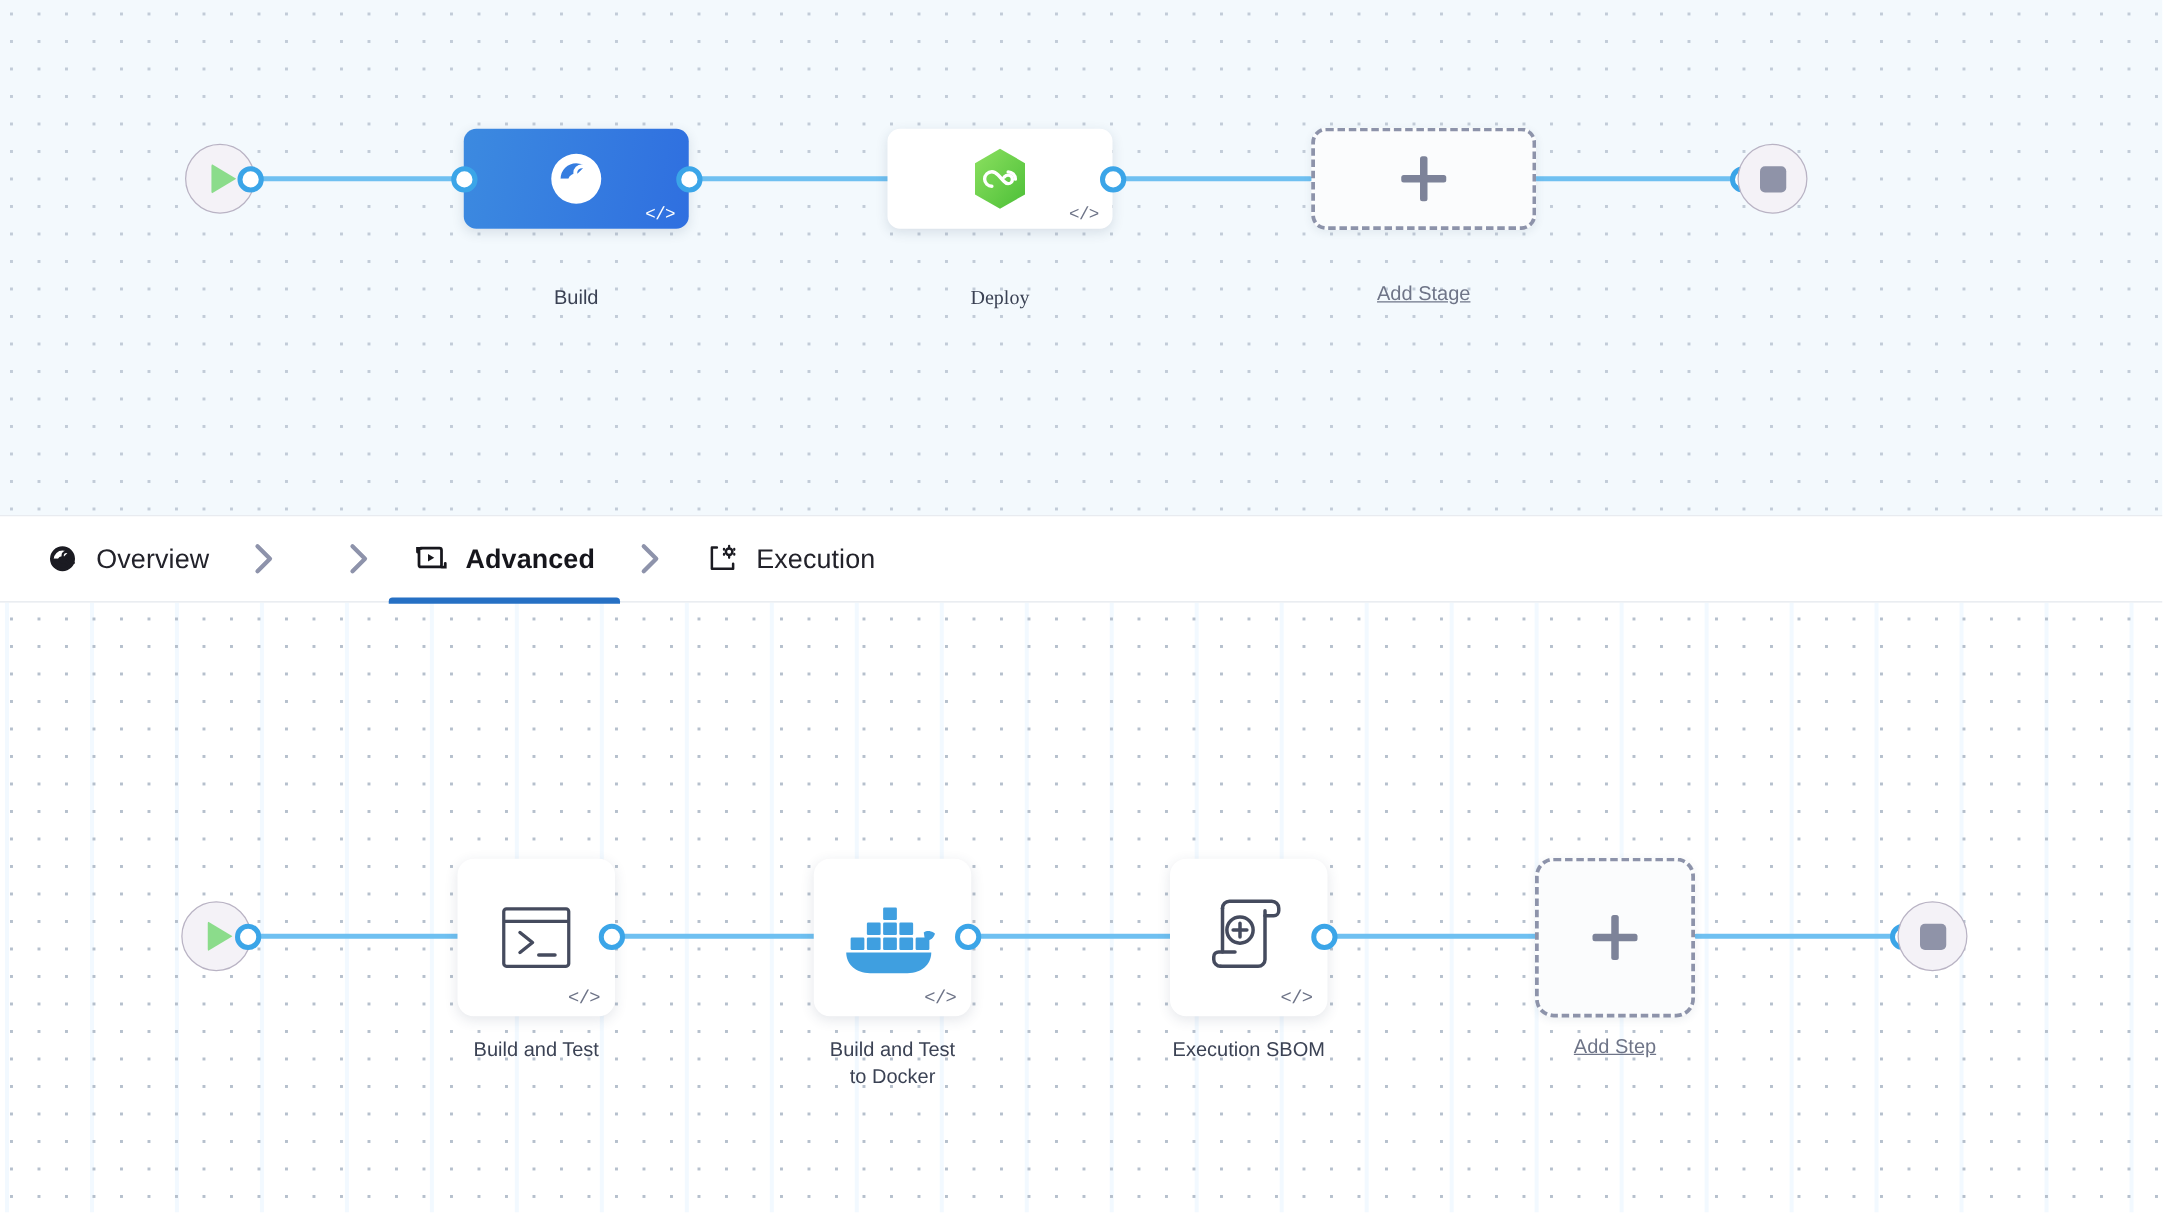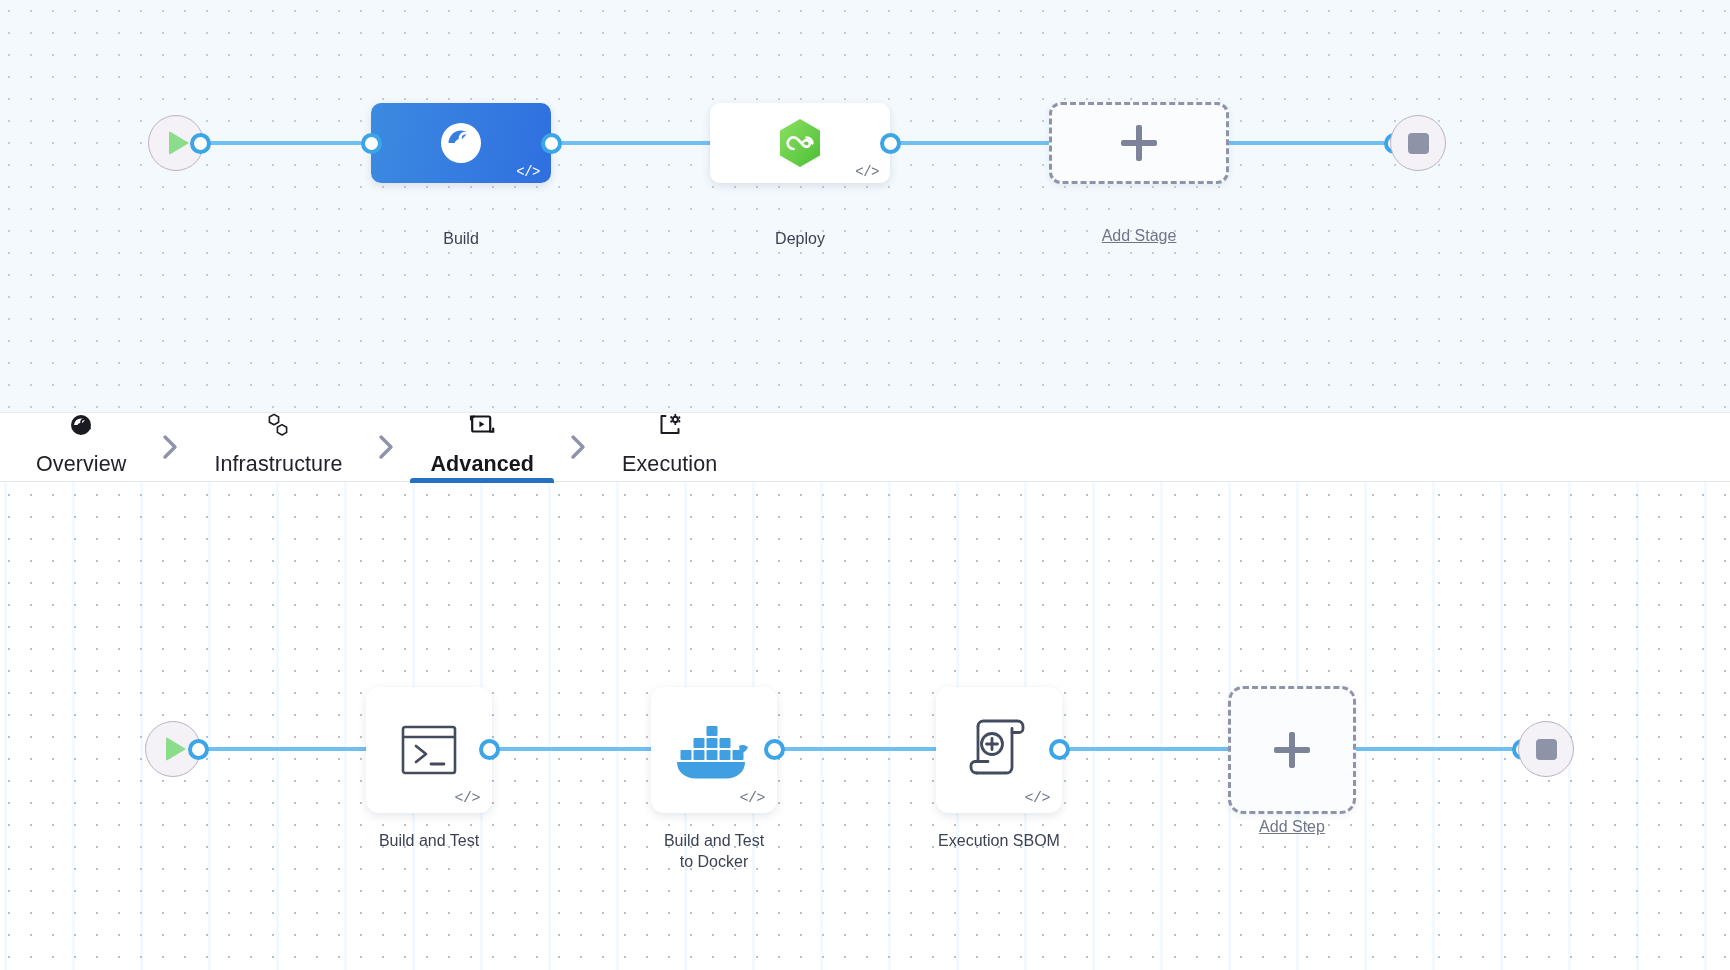--- a/index.html
+++ b/index.html
@@ -48,21 +48,20 @@
     z-index: 5;
   }
   .tab {
     display: flex;
     align-items: center;
     gap: 13px;
     height: 72px;
     padding: 0 6px;
     cursor: pointer;
     position: relative;
-    flex-direction: column;
   }
   .tab .tab-label {
     font-size: 21.5px;
     color: #22222a;
     letter-spacing: 0.1px;
     white-space: nowrap;
   }
   .tab.active .tab-label { font-weight: bold; color: #16161c; }
   .tab .tab-underline {
     display: none;
@@ -242,21 +241,21 @@
             </linearGradient>
           </defs>
           <path d="M25 2 45 13.5v25L25 50 5 38.5v-25Z" fill="url(#hexg)"></path>
           <path d="M18.5 32c-3.2 0-5.8-2.6-5.8-5.8s2.6-5.8 5.8-5.8c2.1 0 3.6 1.1 5 2.6l4.6 5c1.1 1.2 2 1.9 3.4 1.9 1.9 0 3.4-1.5 3.4-3.4s-1.5-3.4-3.4-3.4c-1.2 0-2.1.5-3.1 1.5" fill="none" stroke="#ffffff" stroke-width="2.7" stroke-linecap="round" stroke-linejoin="round"></path>
           <path d="M31.5 20.5c3.2 0 5.8 2.6 5.8 5.8" fill="none" stroke="#ffffff" stroke-width="2.7" stroke-linecap="round"></path>
         </svg>
         <span class="code-badge dark">&lt;/&gt;</span>
       </div>
     </div>
     <div class="port" style="left:880px; top:133px;"></div>
-    <div class="node-label" style="left:670px; top:228px; width:260px;">Deploy</div>
+    <div class="node-label" style="left:670px; top:228px; width:260px;font-family:Liberation Serif, serif;">Deploy</div>
 
     <div class="node" style="left:1049px; top:102px;">
       <div class="add-box stage-shape">
         <div class="plus"></div>
       </div>
     </div>
     <div class="node-label muted" style="left:1009px; top:225px; width:260px;">Add Stage</div>
 
     <div class="port" style="left:1384px; top:133px;"></div>
     <div class="node" style="left:1390px; top:115px;">
@@ -281,30 +280,20 @@
       <span class="tab-label">Overview</span>
 
     </div>
 
     <span class="tab-sep">
       <svg width="22" height="30" viewBox="0 0 22 30">
           <path d="M6 5 16 15 6 25" fill="none" stroke="#8e93ab" stroke-width="3.4" stroke-linecap="round" stroke-linejoin="round"></path>
         </svg>
     </span>
 
-    <div class="tab">
-      <span class="tab-icon">
-        <svg width="26" height="26" viewBox="0 0 26 26">
-          <path d="M9 2.4 13.6 5v5.2L9 12.8 4.4 10.2V5Z" fill="none" stroke="#1b1b22" stroke-width="1.6" stroke-linejoin="round"></path>
-          <path d="M17 12.6 21.6 15.2v5.2L17 23 12.4 20.4v-5.2Z" fill="none" stroke="#1b1b22" stroke-width="1.6" stroke-linejoin="round"></path>
-        </svg>
-      </span>
-      <span class="tab-label">Infrastructure</span>
-
-    </div>
 
     <span class="tab-sep">
       <svg width="22" height="30" viewBox="0 0 22 30">
           <path d="M6 5 16 15 6 25" fill="none" stroke="#8e93ab" stroke-width="3.4" stroke-linecap="round" stroke-linejoin="round"></path>
         </svg>
     </span>
 
     <div class="tab active">
       <span class="tab-icon">
         <svg width="28" height="28" viewBox="0 0 28 28">
@@ -405,21 +394,21 @@
       </div>
     </div>
     <div class="port" style="left:1049px; top:257px;"></div>
     <div class="node-label" style="left:879px; top:348px; width:240px;">Execution SBOM</div>
 
     <div class="node" style="left:1228px; top:204px;">
       <div class="add-box step-shape">
         <div class="plus"></div>
       </div>
     </div>
-    <div class="node-label muted" style="left:1172px; top:334px; width:240px;">Add Step</div>
+    <div class="node-label muted" style="left:1172px; top:345px; width:240px;">Add Step</div>
 
     <div class="port" style="left:1512px; top:257px;"></div>
     <div class="node" style="left:1518px; top:239px;">
       <div class="terminal-circle">
         <div class="stop-sq"></div>
       </div>
     </div>
   </div>
 
 </div>

